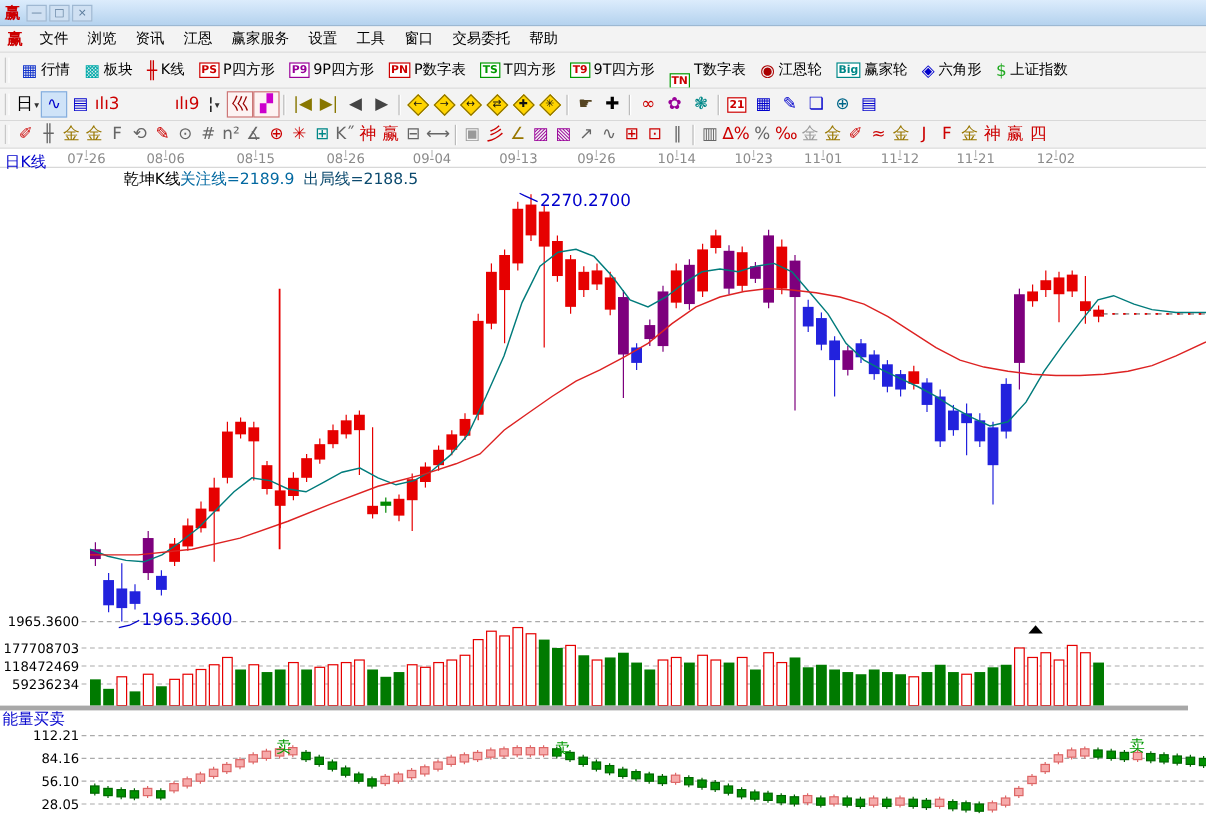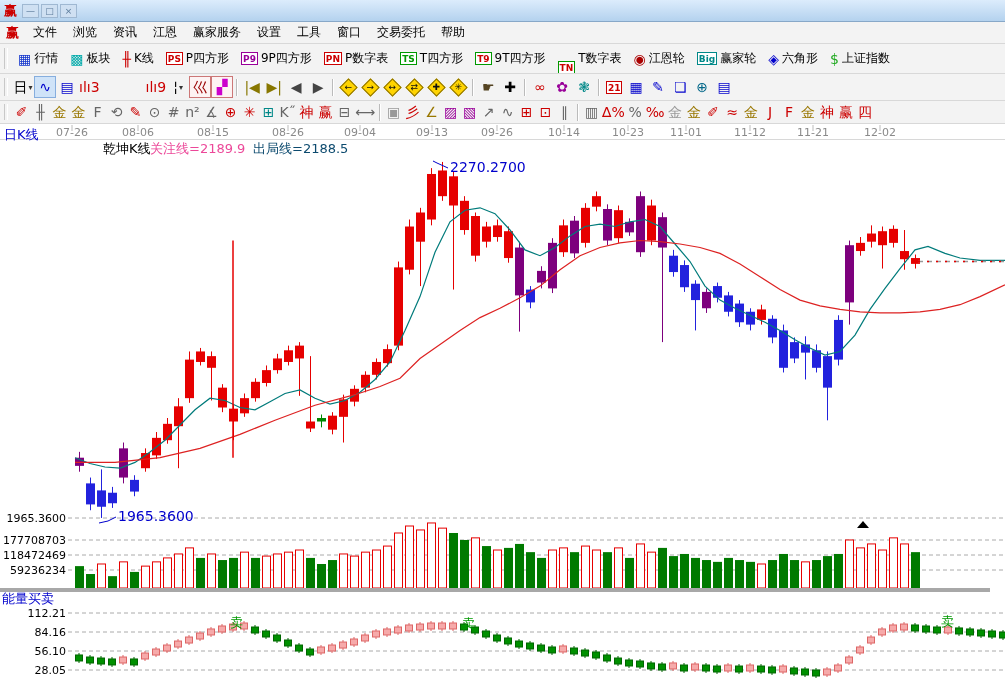--- a/index.html
+++ b/index.html
@@ -38,21 +38,21 @@
   .dch  { position:relative; z-index:1; font-size:9px; color:#111; }
   .ib3 { height:19px; min-width:19px; display:flex; align-items:center; justify-content:center;
     border:1px solid transparent; font-size:12px; line-height:12px; }
   
   .chartwrap { position:relative; width:1005px; height:554px; background:#fff; }
   #chart-svg { position:absolute; left:0; top:0; }
   #chart-svg text { font-family:"DejaVu Sans","Liberation Sans",sans-serif; }
   .panel-label { position:absolute; left:4px; top:2px; color:#0000cc; font-size:13px; }
   .info-line { position:absolute; left:0; top:16px; font-size:13px; white-space:nowrap; }
   .kname { position:absolute; left:103px; color:#000; }
-  .watch { position:absolute; left:150px; color:#ec4899; }
+  .watch { position:absolute; left:150px; color:#0369a1; }
   .exit  { position:absolute; left:253px; color:#0c4a6e; }
   .indicator-title { position:absolute; left:2px; top:466px; color:#0000cc; font-size:13px; }
 </style>
 </head>
 <body>
 
 <div class="titlebar">
   <span class="tlogo">赢</span>
   <span class="winbtns" id="winbtns">
       <span class="winbtn">—</span>

